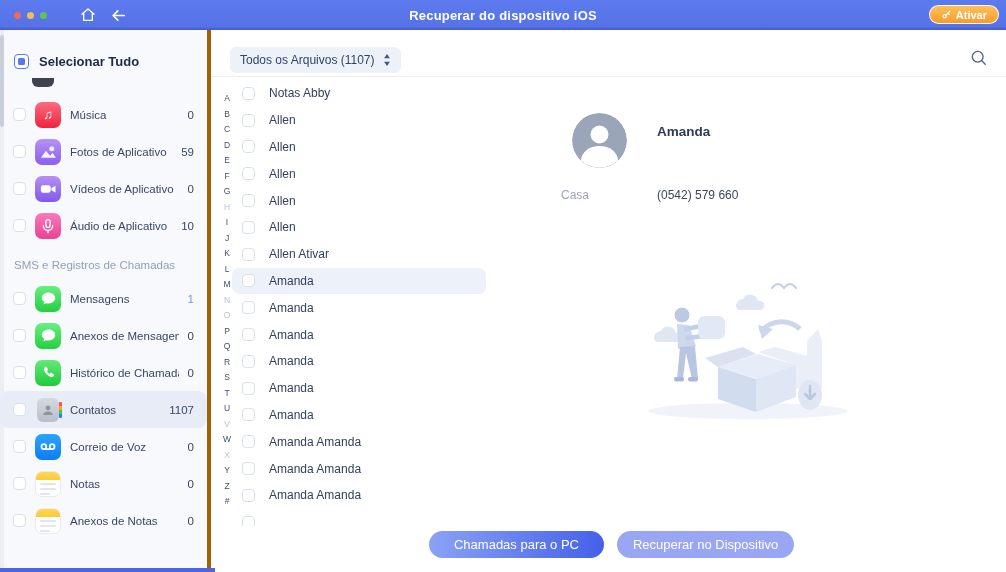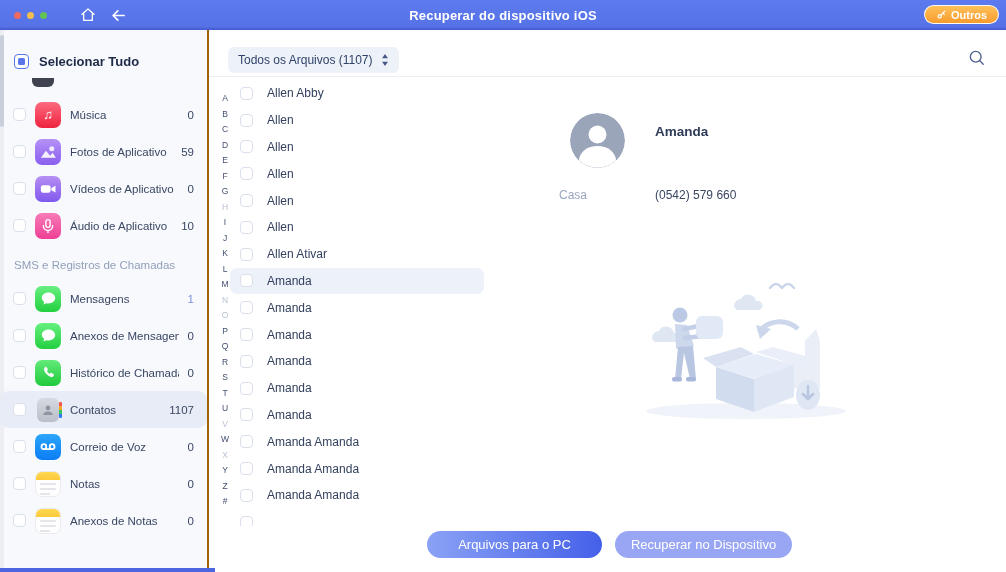--- a/index.html
+++ b/index.html
@@ -58,21 +58,21 @@
   .ic-notes { background:#fefefe; border:1px solid #eaeaf0; overflow:hidden; flex-direction:column;
     align-items:stretch; justify-content:flex-start; }
   .notes-top { height:8px; background:linear-gradient(180deg,#fed84e,#fcc93c); }
   .notes-line { height:2px; background:#e4e4ea; margin:3px 4px 0; border-radius:1px; }
   .side-label { font-size:11.5px; color:#3a4763; flex:1; white-space:nowrap; overflow:hidden; }
   .side-count { font-size:11.5px; color:#3a4763; }
   .side-count.accent { color:#7b90e0; }
 
   
   .content { position:absolute; left:207px; top:30px; width:799px; height:542px;
-    background:#fff; border-left:2px solid #a16207; }
+    background:#fff; border-left:4px solid #a16207; }
   .toolbar-pill { position:absolute; left:19px; top:17px; height:26px; padding:0 10px;
     background:#edf1f8; border-radius:6px; display:flex; align-items:center; gap:8px;
     font-size:12px; color:#31436b; cursor:pointer; }
   .search-btn { position:absolute; left:758px; top:18px; width:19px; height:19px; cursor:pointer; }
   .toolbar-divider { position:absolute; left:0; top:46px; width:799px; height:1px; background:#ededf5; }
 
   .alphabet { position:absolute; left:8px; top:64px; width:16px; height:412px;
     display:flex; flex-direction:column; justify-content:space-between; align-items:center; }
   .alpha { font-size:8.5px; color:#414f6e; line-height:1; cursor:pointer; }
   .alpha.dim { color:#b9c2d3; }
@@ -124,21 +124,21 @@
     </span>
     <div class="topbar-title">Recuperar do dispositivo iOS</div>
     <div class="activate-btn">
       <span style="display:flex">
         <svg width="11" height="11" viewBox="0 0 24 24" fill="none" stroke="#fff" stroke-width="2.6" stroke-linecap="round">
             <circle cx="8" cy="16" r="3.6"></circle>
             <path d="M10.8 13.2L19.5 4.5"></path>
             <path d="M15 9l3.2 3.2"></path>
           </svg>
       </span>
-      <span>Outros</span>
+      <span>Ativar</span>
     </div>
   </div>
 
   <div class="sidebar">
     <div class="side-track">
       <div class="side-thumb"></div>
     </div>
     <div class="select-all">
       <span class="sa-box">
           <span class="sa-inner"></span>
@@ -322,21 +322,21 @@
         <span class="alpha dim">V</span>
         <span class="alpha">W</span>
         <span class="alpha dim">X</span>
         <span class="alpha">Y</span>
         <span class="alpha">Z</span>
         <span class="alpha">#</span>
       </div>
     <div class="rows" id="contact-rows">
         <div class="crow">
           <span class="cb"></span>
-          <span class="crow-label">Allen Abby</span>
+          <span class="crow-label">Notas Abby</span>
         </div>
         <div class="crow">
           <span class="cb"></span>
           <span class="crow-label">Allen</span>
         </div>
         <div class="crow">
           <span class="cb"></span>
           <span class="crow-label">Allen</span>
         </div>
         <div class="crow">
@@ -437,18 +437,18 @@
           <path d="M60 56l15-3M61 65l17-2" stroke="#c3cfe8" stroke-width="4.5" stroke-linecap="round"></path>
           <rect x="72" y="43" width="27" height="23" rx="6" fill="#e2e9f6"></rect>
         </g>
         <g>
           <ellipse cx="184" cy="122" rx="12" ry="15" fill="#dfe7f4"></ellipse>
           <path d="M184 113v13m0 0l-5-5m5 5l5-5" stroke="#b9c6e2" stroke-width="2.5" fill="none" stroke-linecap="round" stroke-linejoin="round"></path>
         </g>
       </svg>
     </div>
 
-    <button class="footer-btn pc">Arquivos para o PC</button>
+    <button class="footer-btn pc">Chamadas para o PC</button>
     <button class="footer-btn device">Recuperar no Dispositivo</button>
   </div>
 
   <div class="bottom-strip"></div>
 </div>
 
 </body></html>

